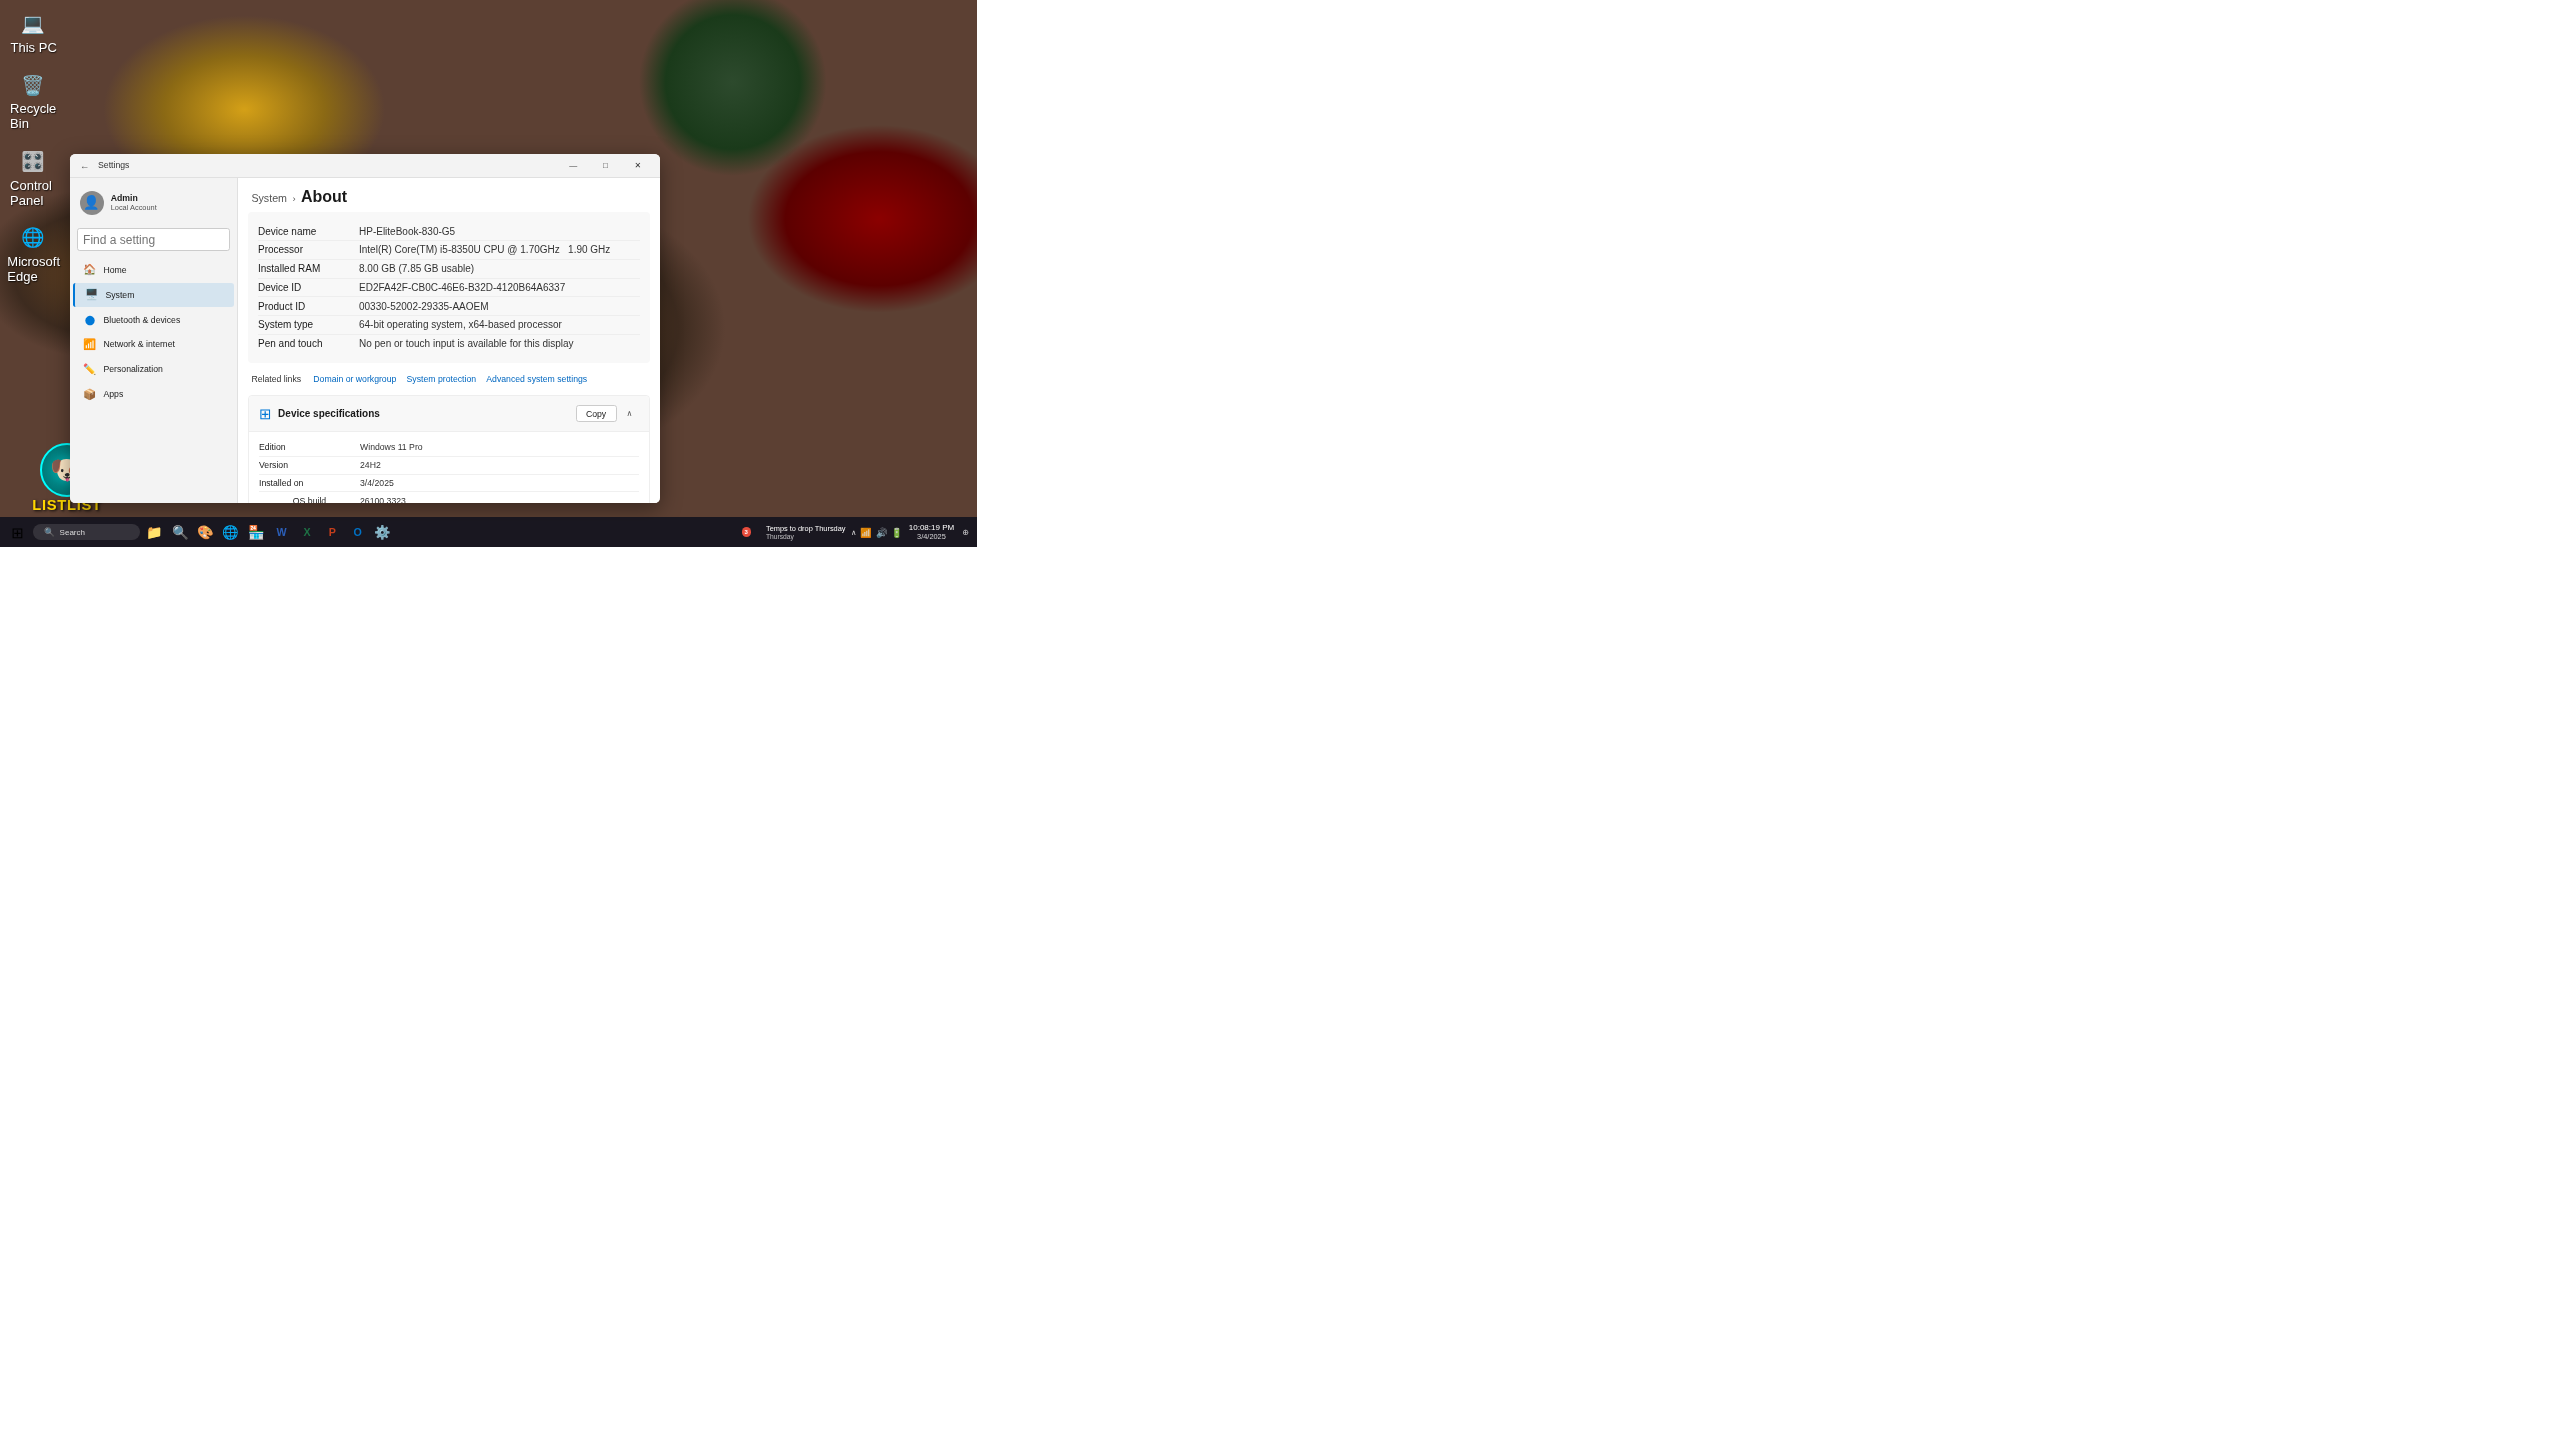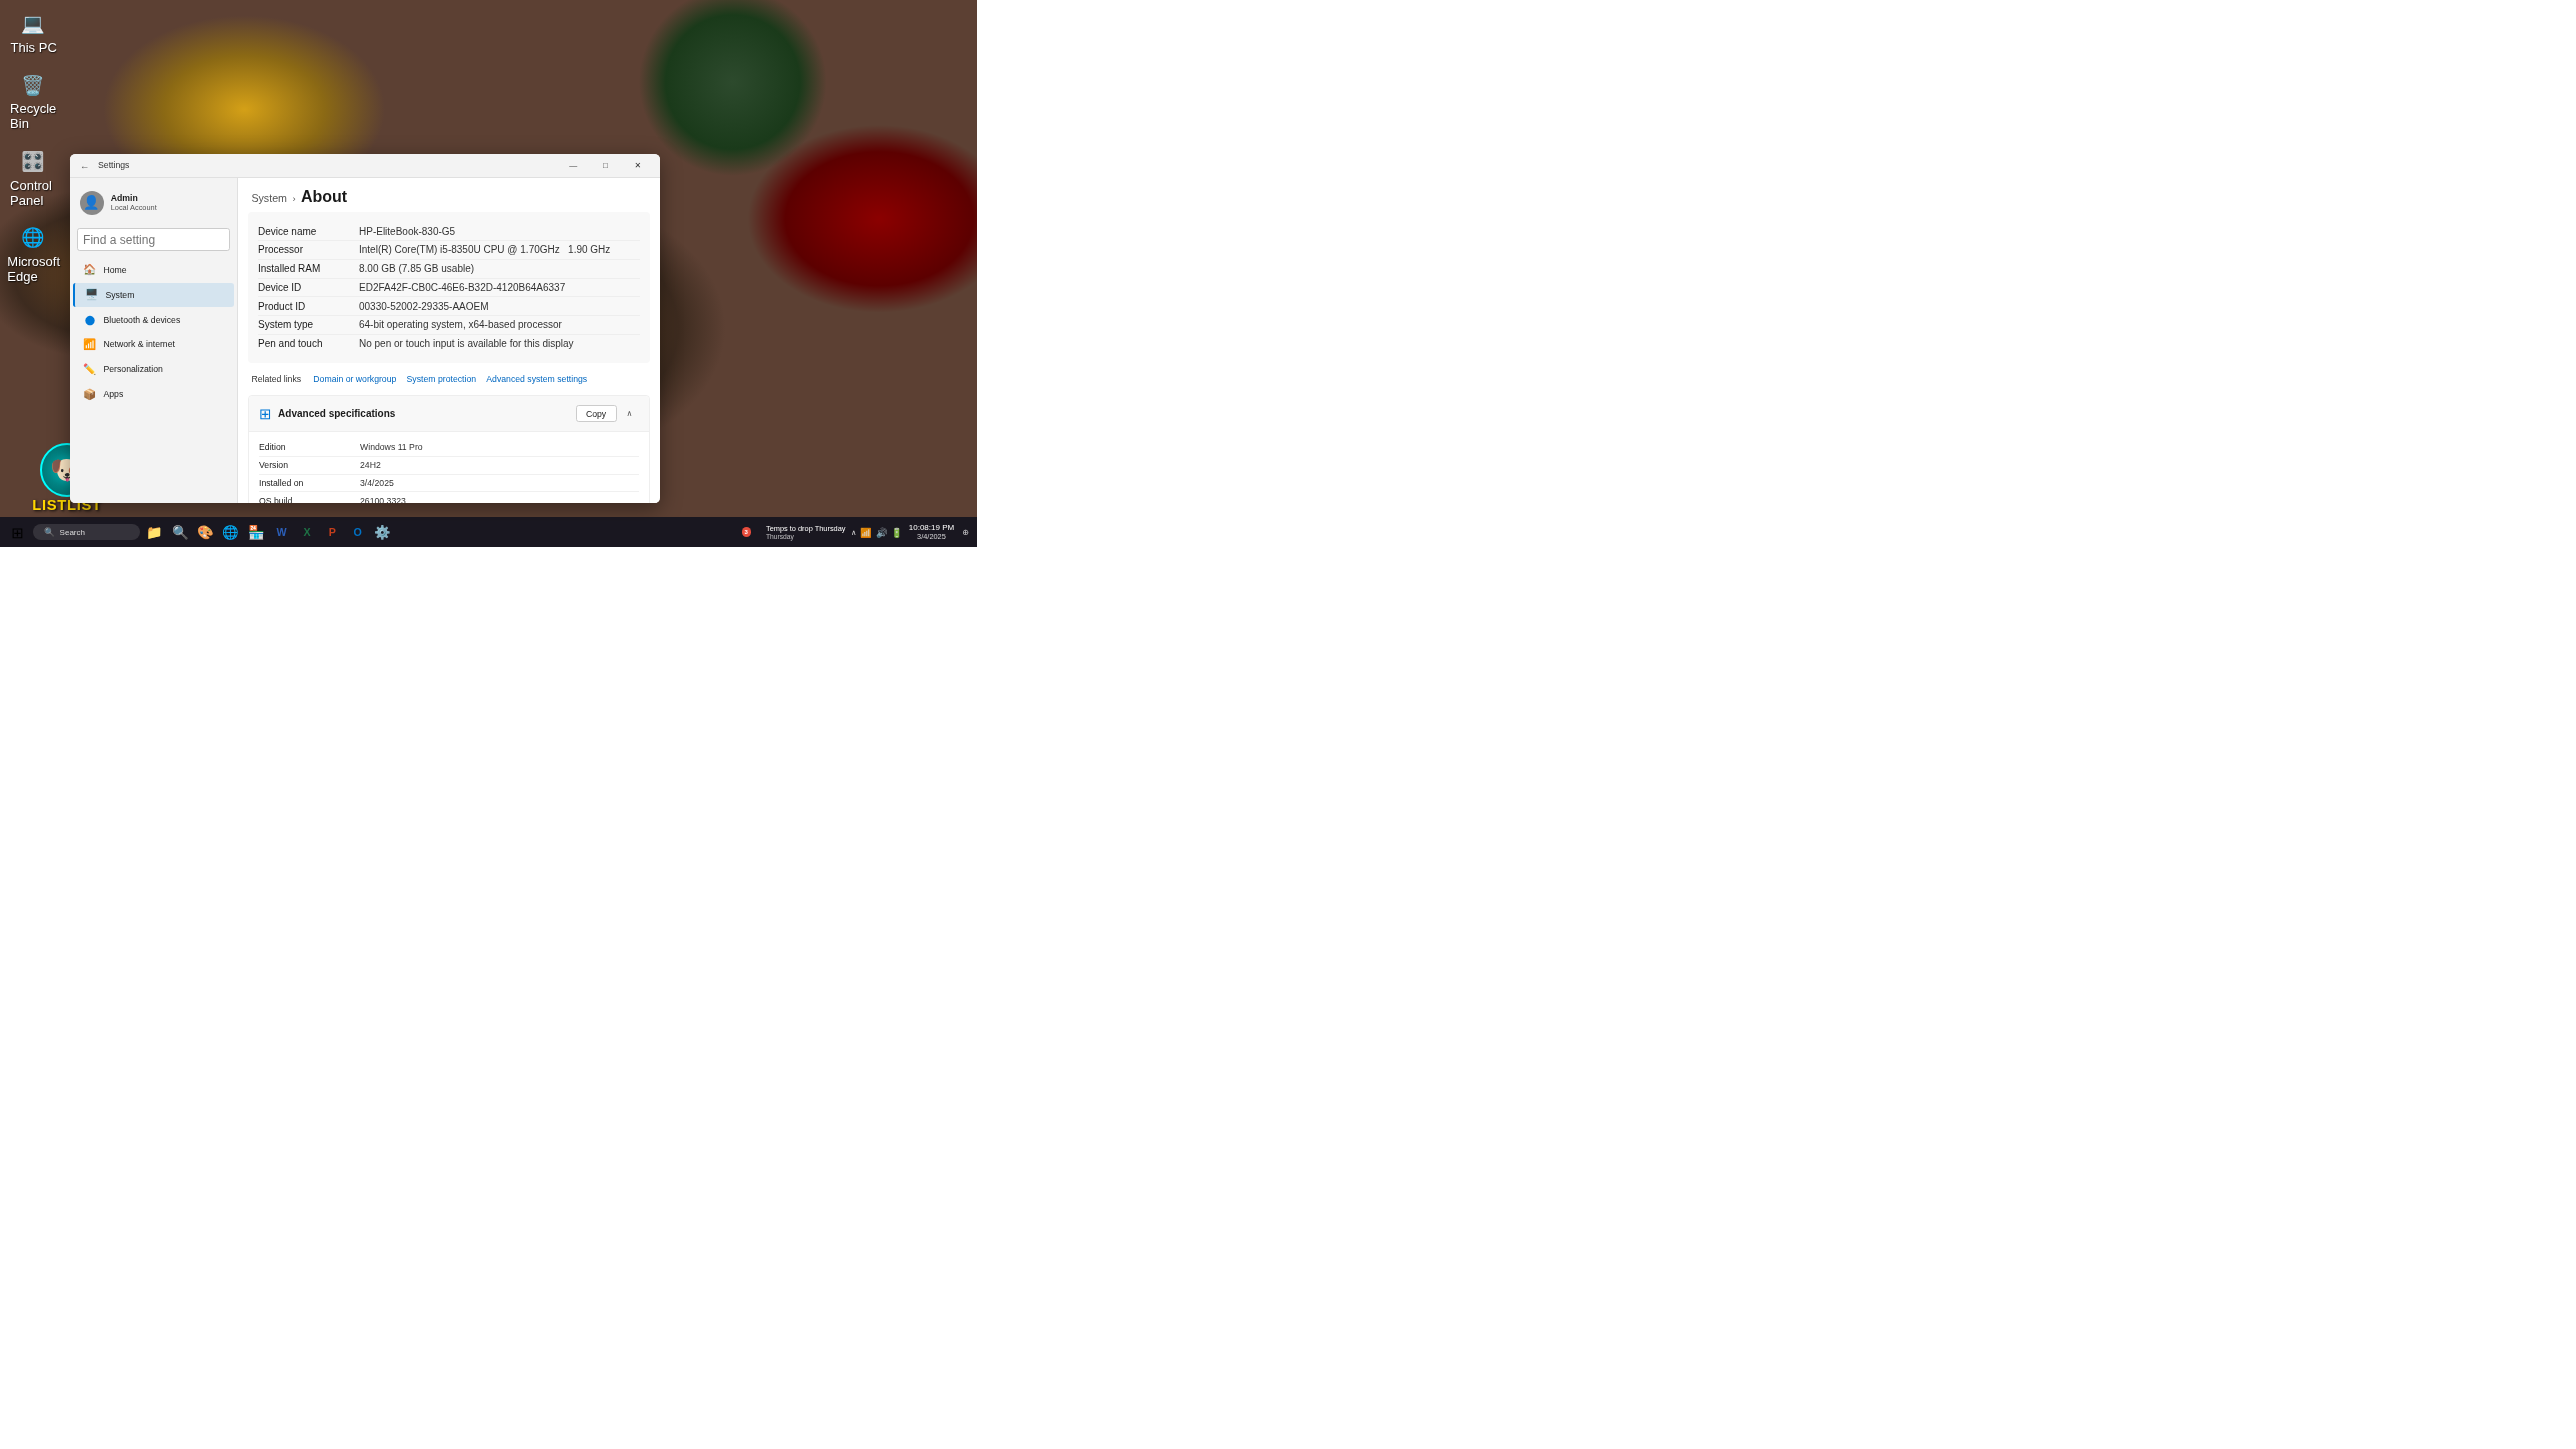--- a/index.html
+++ b/index.html
@@ -416,20 +416,21 @@
 
     .win-spec-row {
       display: flex;
       padding: 3.4px 0;
       font-size: 8.7px;
       border-bottom: 0.7px solid #f0f0f0;
     }
 
     .win-spec-row:last-child {
       border-bottom: none;
+      text-align: center;
     }
 
     .win-spec-label {
       width: 101px;
       min-width: 101px;
       color: #1a1a1a;
       font-weight: 500;
     }
 
     .win-spec-value {
@@ -706,21 +707,21 @@
         <div class="related-links">
           <span class="related-links-label">Related links</span>
           <a class="related-link">Domain or workgroup</a>
           <a class="related-link">System protection</a>
           <a class="related-link">Advanced system settings</a>
         </div>
 
         <div class="win-specs-section">
           <div class="win-specs-header">
             <span class="win-logo">⊞</span>
-            <span class="win-specs-title">Advanced specifications</span>
+            <span class="win-specs-title">Device specifications</span>
             <button class="copy-btn">Copy</button>
             <div class="collapse-btn">
               <span>∧</span>
             </div>
           </div>
           <div class="win-specs-body">
             <div class="win-spec-row">
               <span class="win-spec-label">Edition</span>
               <span class="win-spec-value">Windows 11 Pro</span>
             </div>

